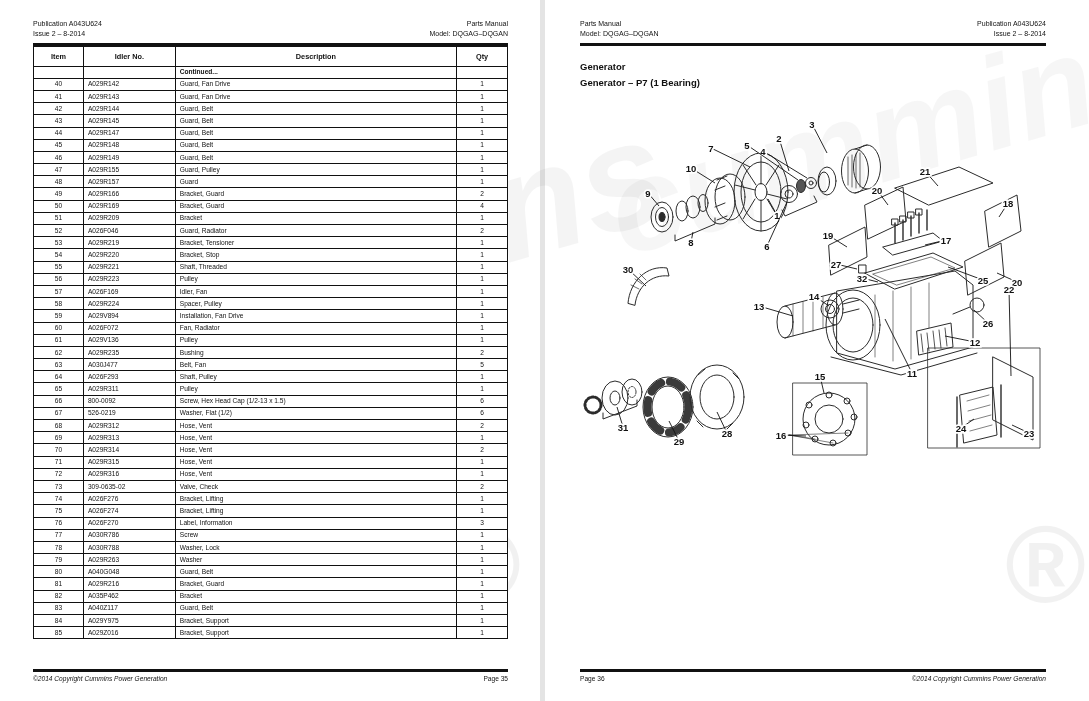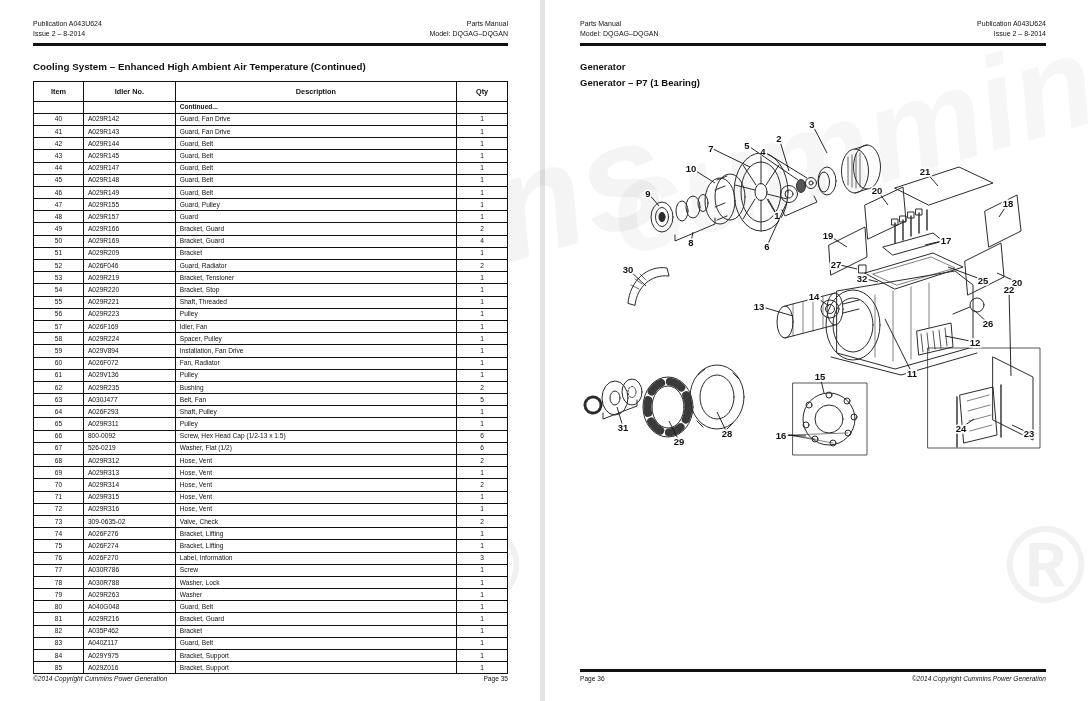--- a/index.html
+++ b/index.html
@@ -63,21 +63,20 @@
         <div>Publication A043U624</div>
         <div>Issue 2 – 8-2014</div>
       </div>
       <div class="hdr-right">
         <div>Parts Manual</div>
         <div>Model: DQGAG–DQGAN</div>
       </div>
     </div>
     <div class="rule hdr-rule"></div>
 
-    <h1 class="doc-title">Cooling System – Enhanced High Ambient Air Temperature (Continued)</h1>
 
     <table class="parts">
       <colgroup>
         <col style="width:50px">
           <col style="width:92px">
           <col style="width:282px">
           <col style="width:51px">
       </colgroup>
       <thead>
         <tr>

